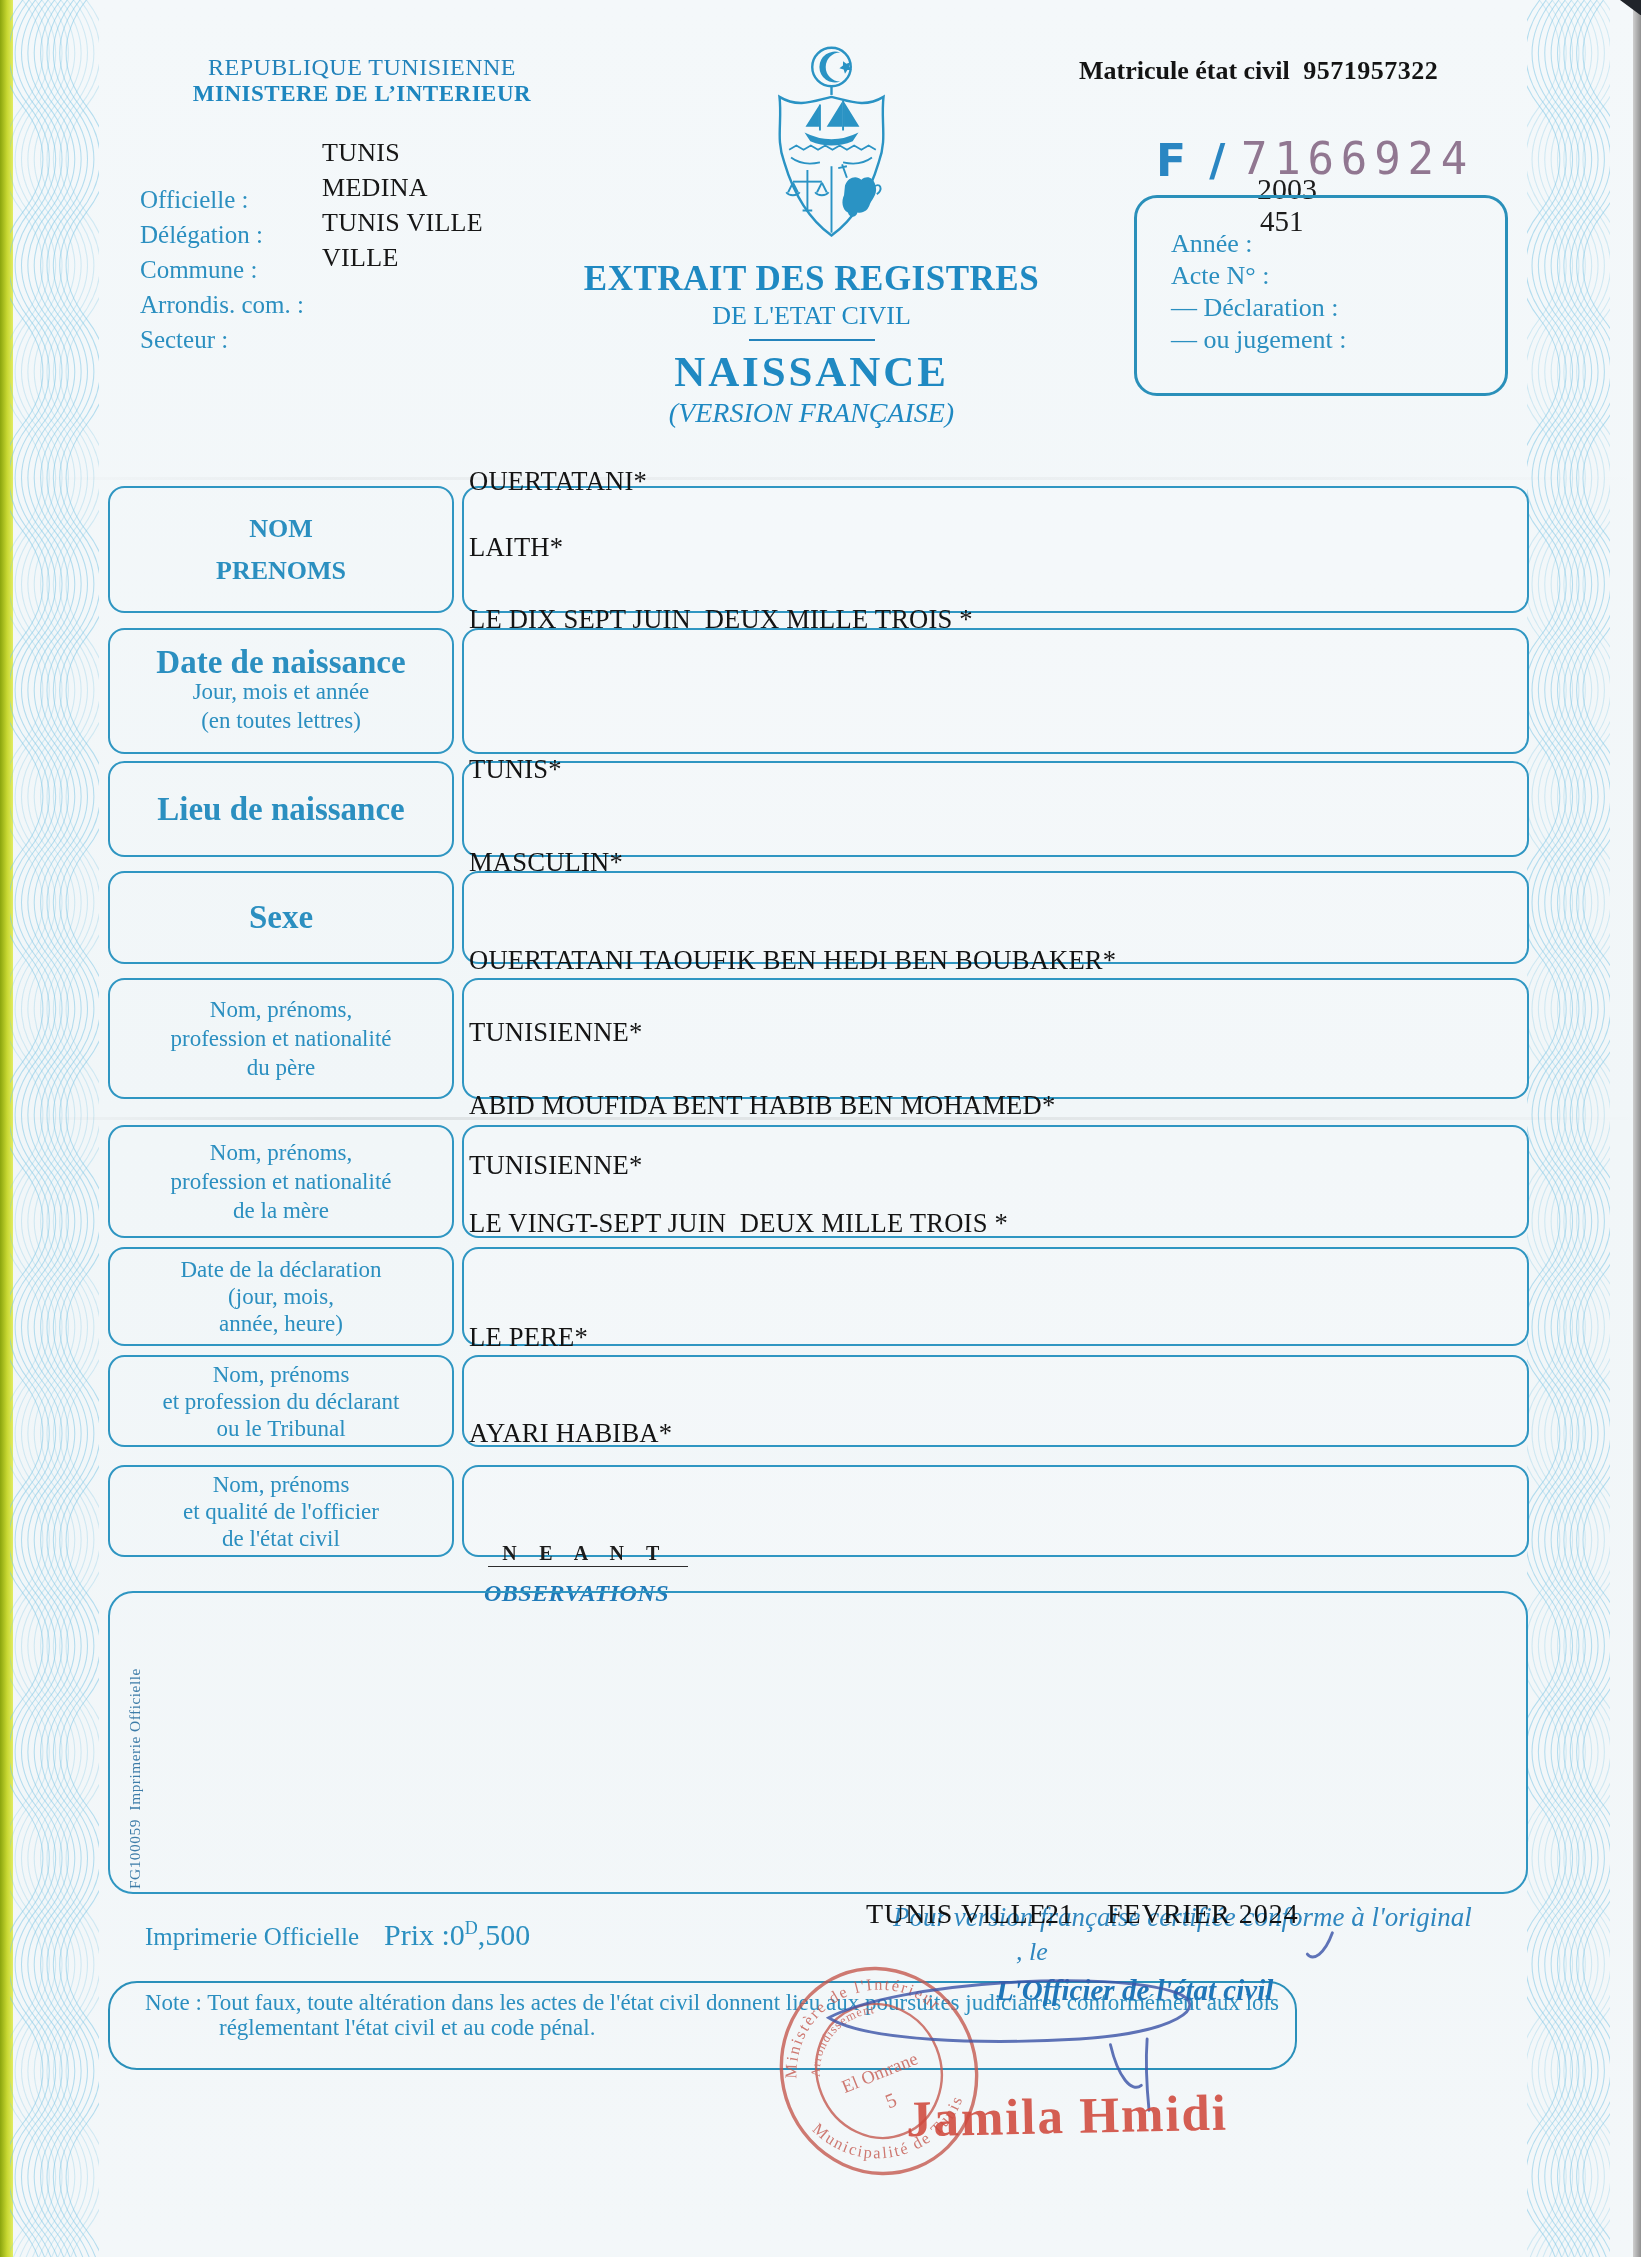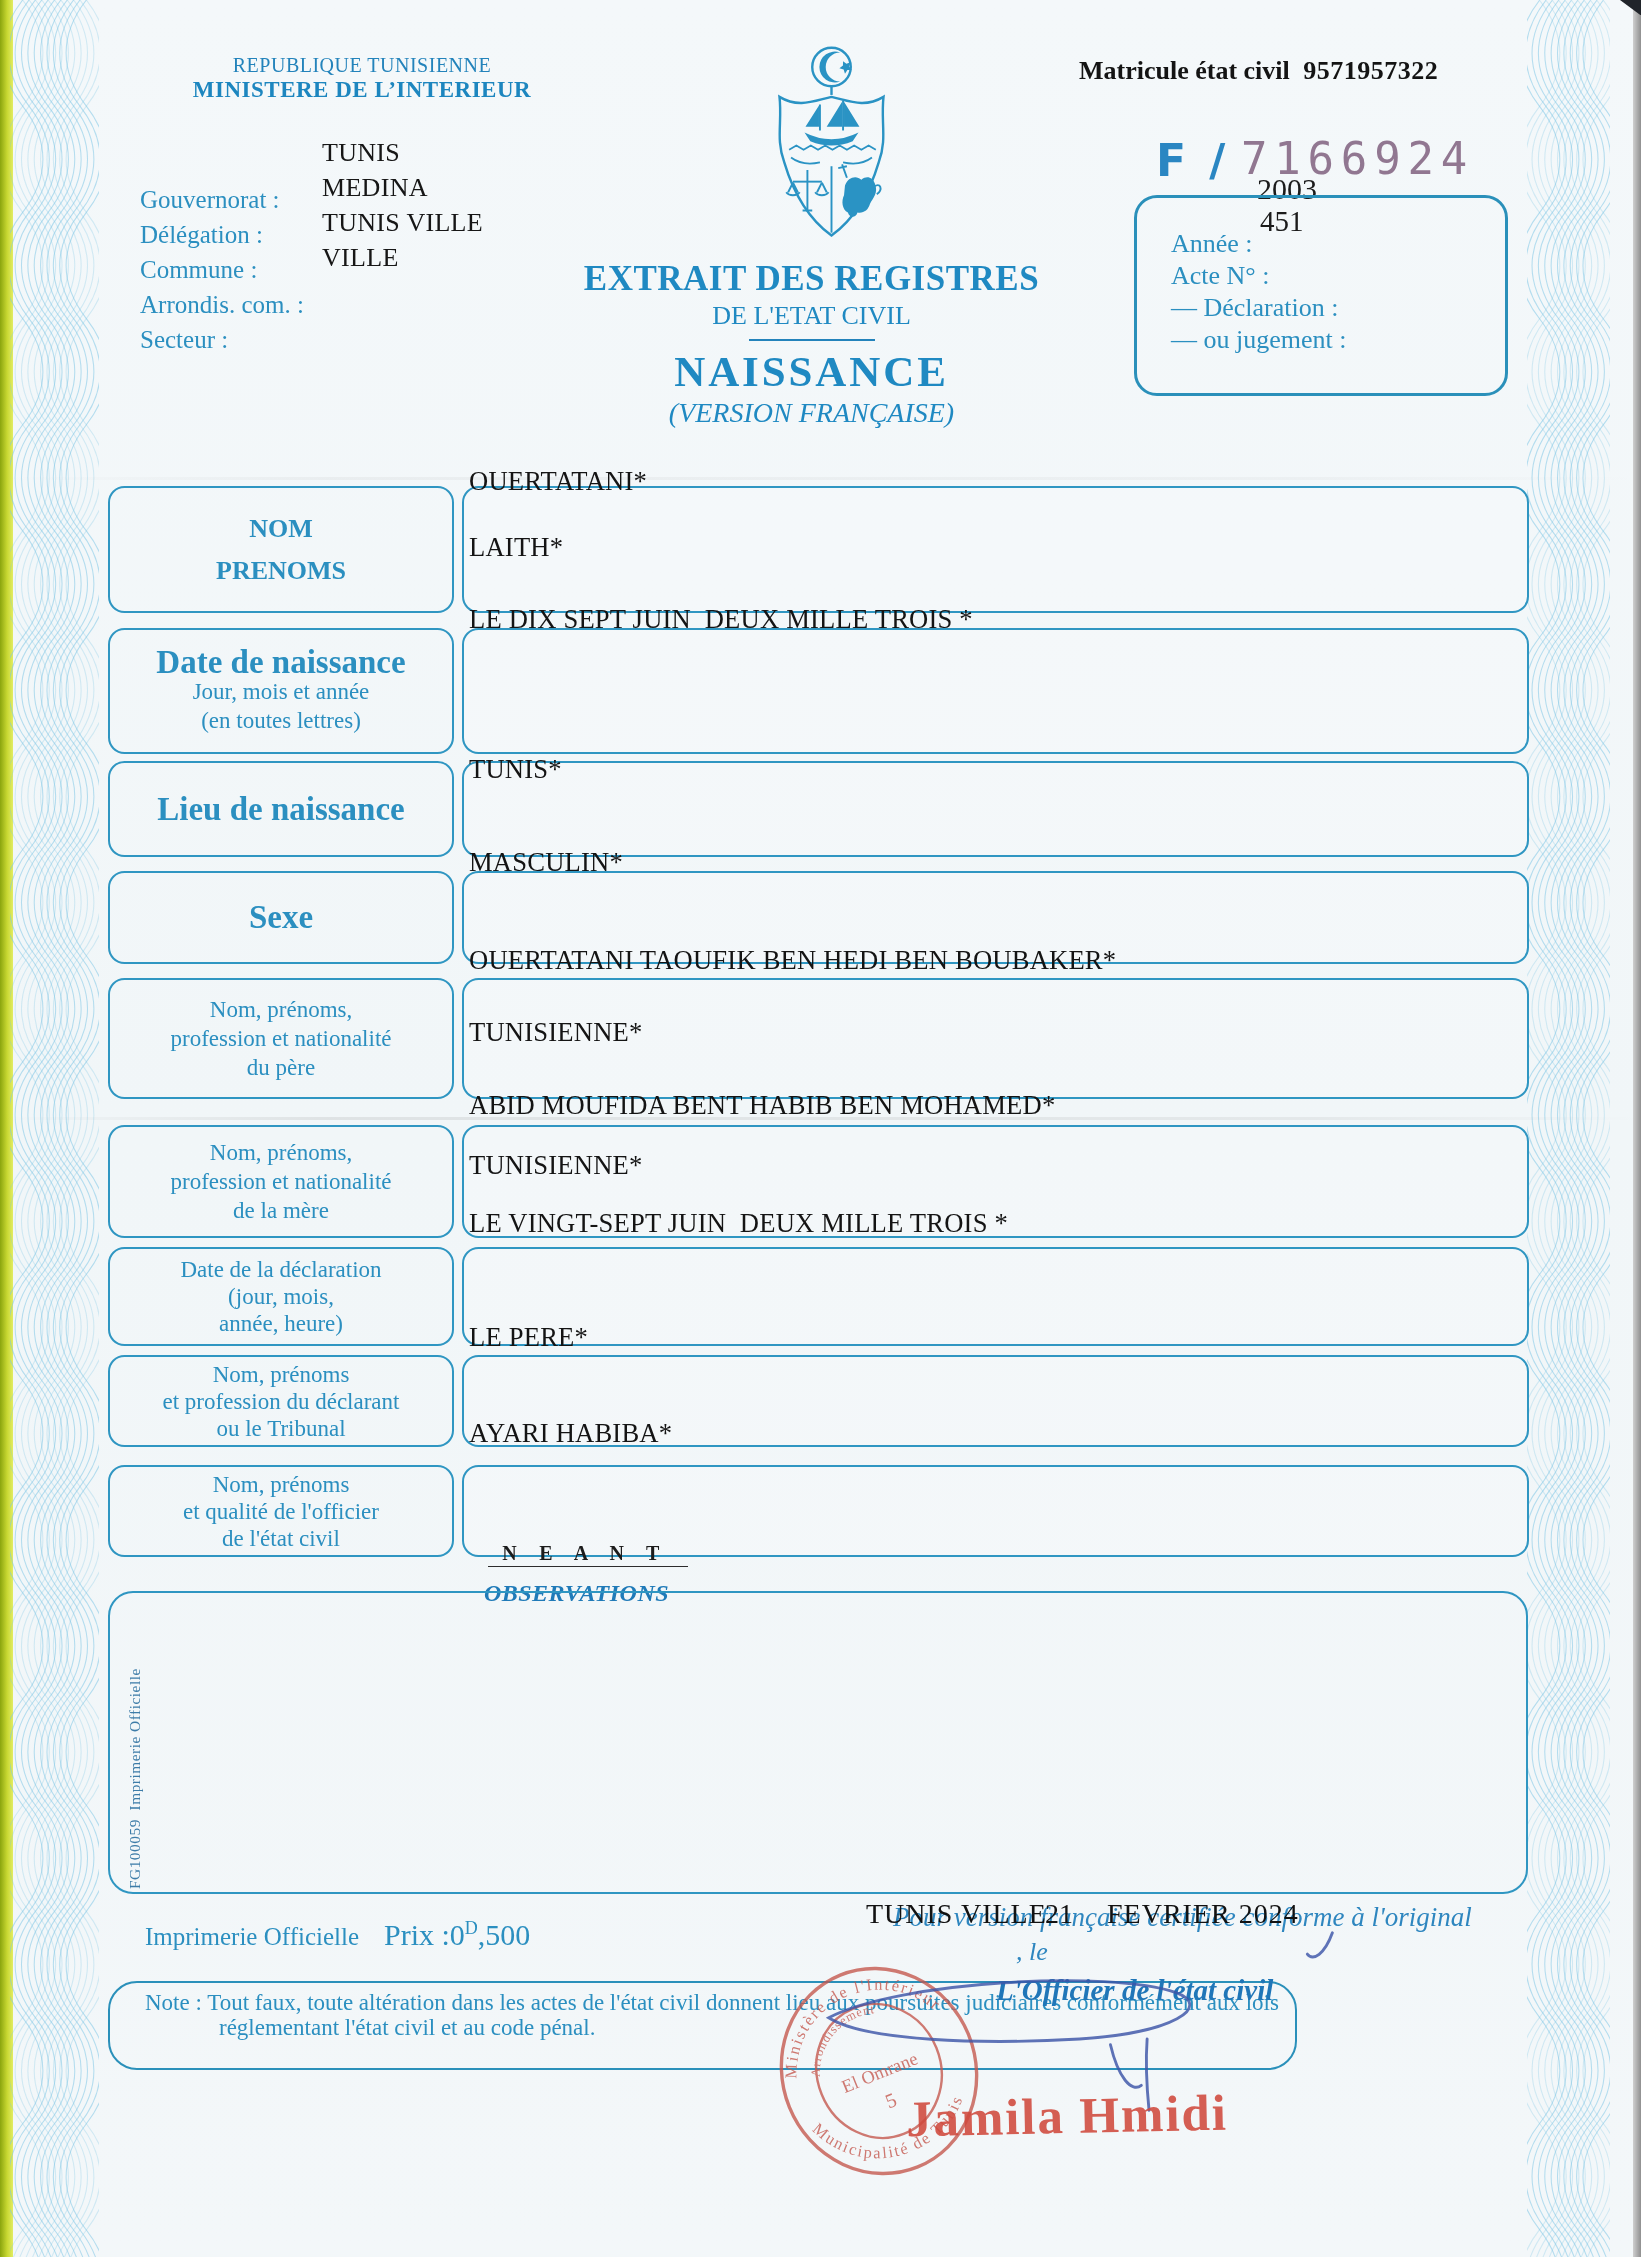--- a/index.html
+++ b/index.html
@@ -8,21 +8,21 @@
 
   
   .edge-green{position:absolute;left:0;top:0;width:12.6px;height:2257px;background:linear-gradient(90deg,#8aa40e,#c8d832 55%,#e2ec64);}
   .edge-gray{position:absolute;right:0;top:0;width:7.7px;height:2257px;background:linear-gradient(90deg,#cfcfcf,#8f8f8f);}
   .corner-mark{position:absolute;right:0;top:0;width:21px;height:15.4px;background:#20242a;clip-path:polygon(100% 0,0 0,100% 100%);}
   .band{position:absolute;top:0;height:2257px;}
   .crease{position:absolute;left:0;width:1641px;height:2.9px;background:linear-gradient(90deg,rgba(110,110,110,0),rgba(110,110,110,.14) 20%,rgba(110,110,110,.10) 80%,rgba(110,110,110,0));}
 
   
   .hdr-org{position:absolute;left:159px;top:54px;width:406px;text-align:center;color:#2383bb;}
-  .hdr-org .l1{font-size:20px;letter-spacing:0.5px;}
+  .hdr-org .l1{font-size:24px;letter-spacing:0.5px;}
   .hdr-org .l2{font-size:23px;font-weight:bold;letter-spacing:0.5px;color:#1d86bf;}
   .region-labels{position:absolute;left:140px;top:182px;color:#2b8fc0;font-size:25px;line-height:35px;}
   .region-values{position:absolute;left:322px;top:135px;color:#161616;font-size:26px;line-height:35px;letter-spacing:0.3px;}
   .matricule{position:absolute;left:1079px;top:56px;color:#141414;font-size:26px;font-weight:600;}
   .matricule .num{font-weight:bold;margin-left:13.5px;letter-spacing:0.5px;}
   .stamp-f{position:absolute;left:1156px;top:135px;color:#2a86c2;font-size:44px;font-weight:bold;font-family:"DejaVu Sans",sans-serif;letter-spacing:3.9px;}
   .stamp-num{position:absolute;left:1241px;top:133px;color:#80617f;font-size:44px;font-family:"DejaVu Sans Mono",monospace;letter-spacing:6.8px;opacity:.85;}
   .stamp-year{position:absolute;left:1257px;top:172px;color:#1b1b1b;font-size:30px;}
   .acte-box{position:absolute;left:1134px;top:195px;width:374px;height:201px;border:3.4px solid #2a90ba;border-radius:23px;box-sizing:border-box;}
   .acte-num{position:absolute;left:1260px;top:205px;color:#1b1b1b;font-size:29px;}
@@ -120,21 +120,21 @@
   <div class="corner-mark"></div>
   <div class="crease" style="top:1117px"></div>
   <div class="crease" style="top:477px;opacity:.5"></div>
 
   <div class="hdr-org">
     <div class="l1">REPUBLIQUE TUNISIENNE</div>
     <div class="l2">MINISTERE DE L’INTERIEUR</div>
   </div>
 
   <div class="region-labels">
-    <div>Gouvernorat :</div>
+    <div>Officielle :</div>
     <div>Délégation :</div>
     <div>Commune :</div>
     <div>Arrondis. com. :</div>
     <div>Secteur :</div>
   </div>
   <div class="region-values">
     <div>TUNIS</div>
     <div>MEDINA</div>
     <div>TUNIS VILLE</div>
     <div>VILLE</div>

